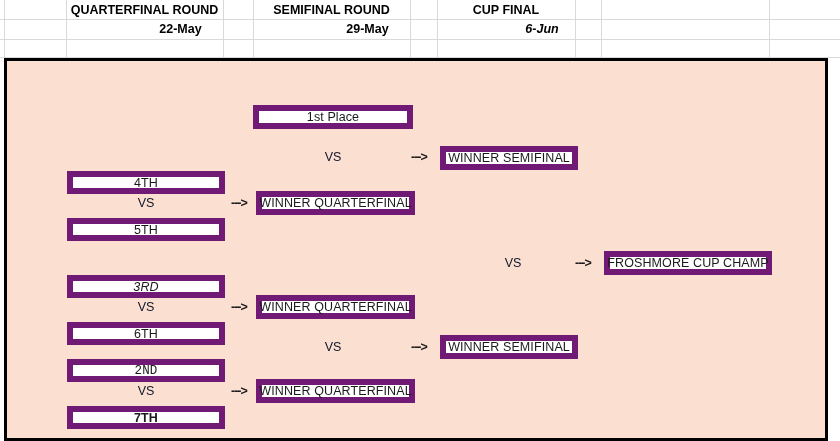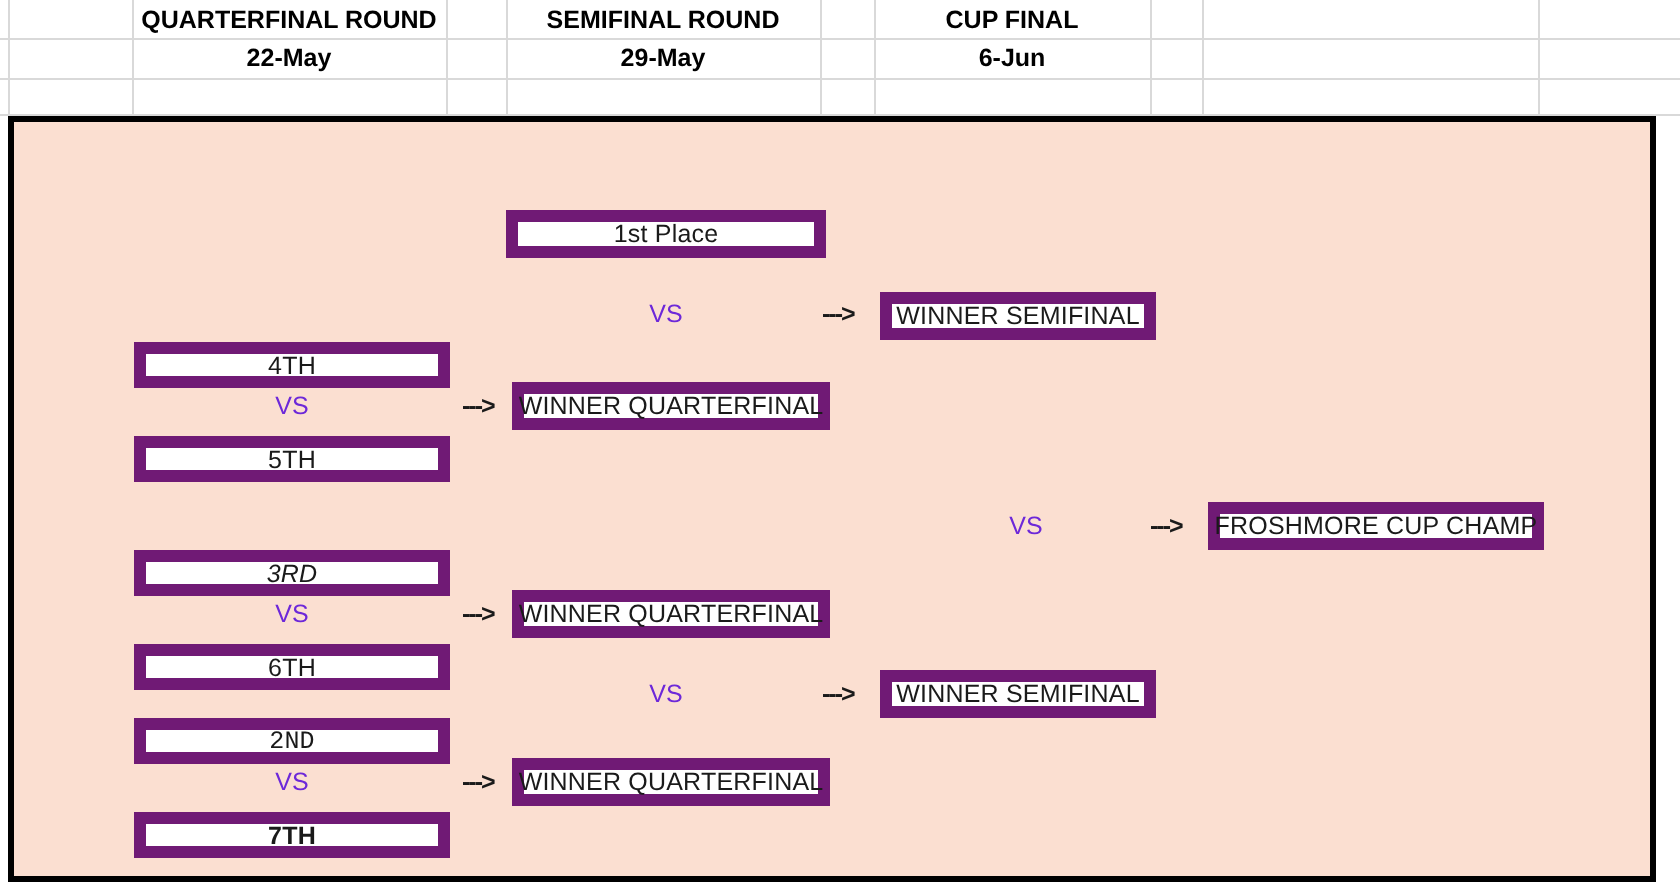--- a/index.html
+++ b/index.html
@@ -40,21 +40,21 @@
   .hdr-cell {
     position: absolute;
     text-align: center;
     font-weight: bold;
     color: #000000;
     font-size: 12.5px;
     line-height: 19px;
     white-space: nowrap;
   }
   .hdr-title { font-size: 12.5px; }
-  .hdr-date  { font-size: 12.5px; }
+  .hdr-date  { font-size: 12.5px; padding-left: 36px; }
 
   
   #bracket-panel {
     position: absolute;
     left: 4px;
     top: 58px;
     width: 824px;
     height: 383px;
     background: #fbdfd1;
     border: 3px solid #000000;
@@ -72,21 +72,21 @@
     font-size: 12.5px;
     color: #1a1a1a;
     white-space: nowrap;
     letter-spacing: 0.1px;
   }
   .box-wide { font-size: 12.5px; }
 
   .vs-label {
     position: absolute;
     font-size: 12.5px;
-    color: #6d28d9;
+    color: #0f172a;
     text-align: center;
     white-space: nowrap;
     font-weight: normal;
   }
 
   .arrow {
     position: absolute;
     font-size: 12.5px;
     color: #1a1a1a;
     letter-spacing: -1px;
@@ -114,21 +114,21 @@
   <div class="gridline-h" style="top:39px;"></div>
   <div class="gridline-h" style="top:57px;"></div>
 
   <div class="hdr-cell hdr-title" style="left:66px; top:1px; width:157px;">QUARTERFINAL ROUND</div>
   <div class="hdr-cell hdr-date" style="left:66px; top:20px; width:157px;">22-May</div>
 
   <div class="hdr-cell hdr-title" style="left:253px; top:1px; width:157px;">SEMIFINAL ROUND</div>
   <div class="hdr-cell hdr-date" style="left:253px; top:20px; width:157px;">29-May</div>
 
   <div class="hdr-cell hdr-title" style="left:437px; top:1px; width:138px;">CUP FINAL</div>
-  <div class="hdr-cell hdr-date" style="left:437px; top:20px; width:138px;">6-Jun</div>
+  <div class="hdr-cell hdr-date" style="left:437px; top:20px; width:138px;font-style:italic;">6-Jun</div>
 </div>
 
 <div id="bracket-panel">
 
   <div class="box" style="left:246px; top:44px; width:160px; height:24px;">1st Place</div>
 
   <div class="vs-label" style="left:286px; top:89px; width:80px;">VS</div>
   <div class="arrow" style="left:404px; top:89px;">---&gt;</div>
   <div class="box box-wide" style="left:433px; top:85px; width:138px; height:24px;">WINNER SEMIFINAL</div>
 

